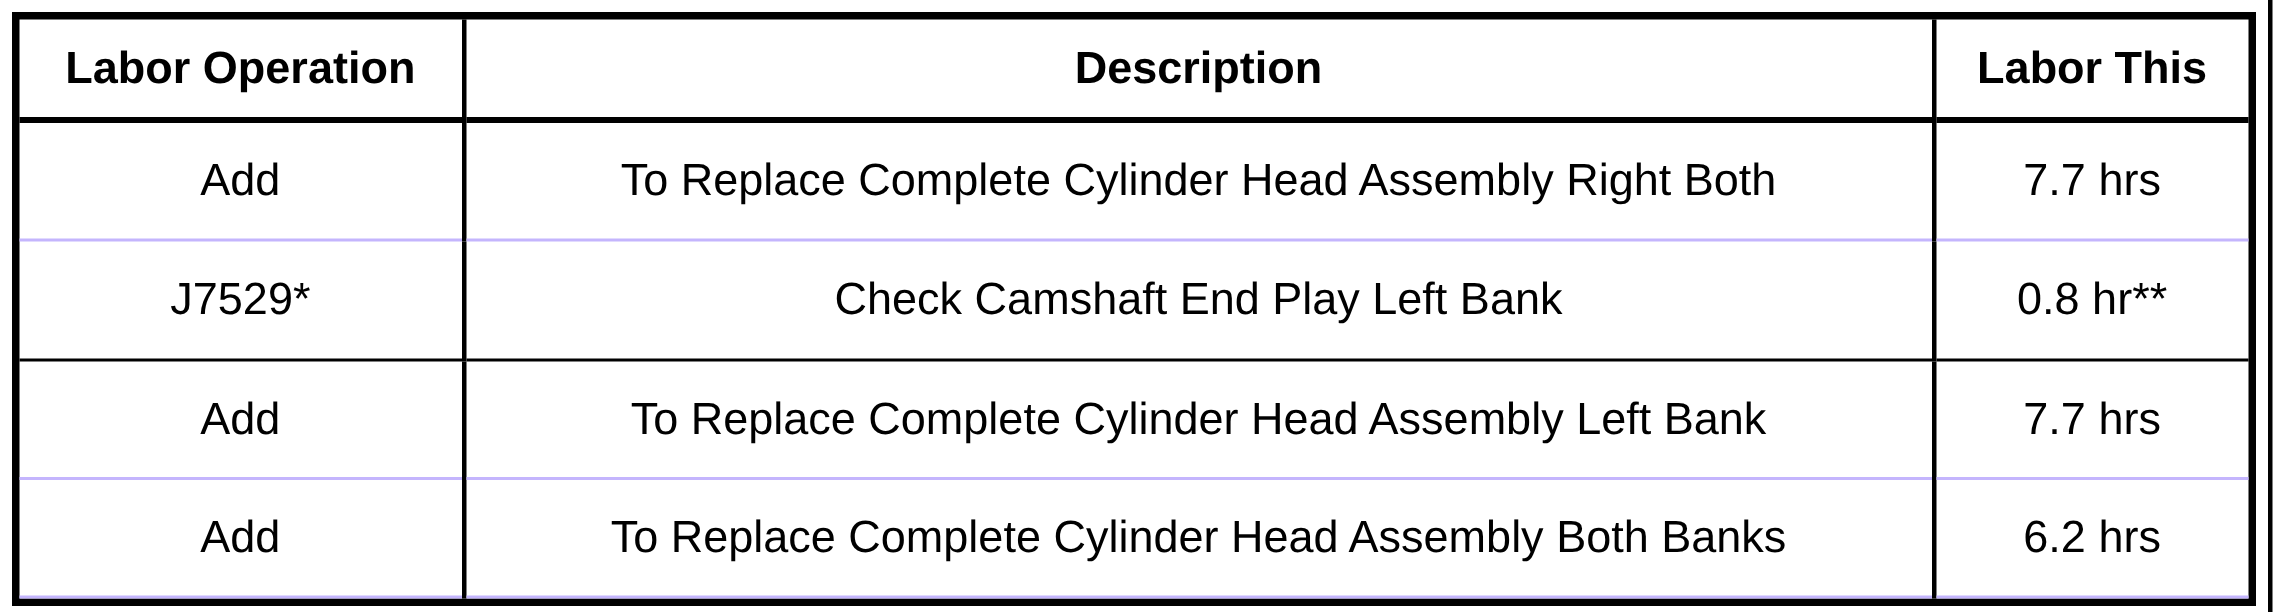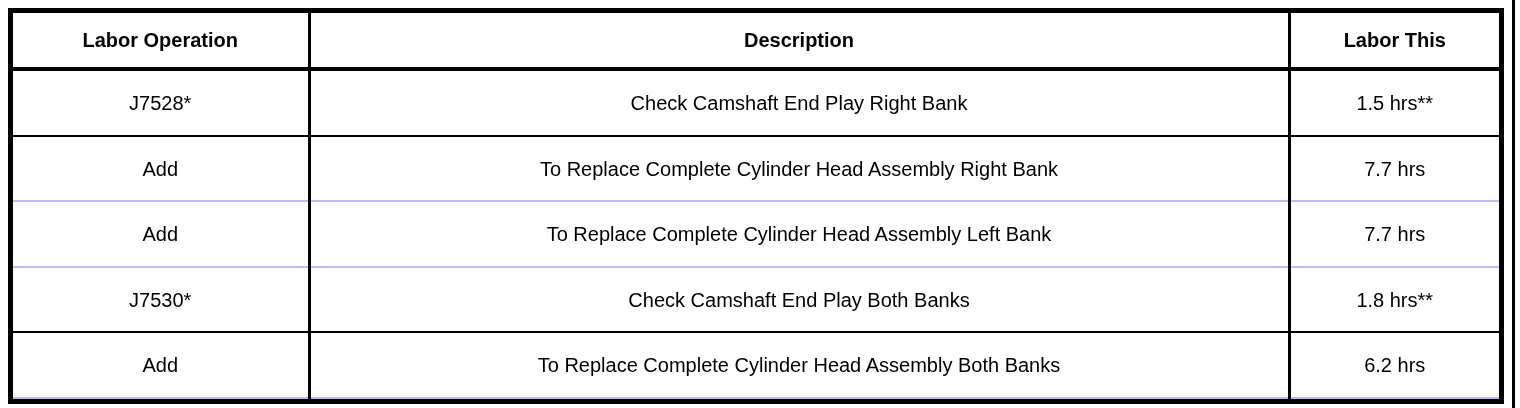--- a/index.html
+++ b/index.html
@@ -33,21 +33,21 @@
     width: 100%;
     height: 100%;
     border-collapse: collapse;
     table-layout: fixed;
   }
   .labor-table th,
   .labor-table td {
     padding: 16px;
     text-align: center;
     vertical-align: middle;
-    font-size: 20px;
+    font-size: 30px;
     line-height: 1.1;
     color: #000000;
     overflow: hidden;
     white-space: nowrap;
   }
   .labor-table th {
     font-weight: bold;
   }
   
   .labor-table .c1 { border-right: 3px solid #000000; }
@@ -97,39 +97,34 @@
         <col>
       </colgroup>
       <thead>
         <tr class="header-row">
           <th class="c1">Labor Operation</th>
           <th class="c2">Description</th>
           <th>Labor This</th>
         </tr>
       </thead>
       <tbody>
-        <tr class="data-row sep-thin">
-          <td class="c1">J7528*</td>
-          <td class="c2">Check Camshaft End Play Right Bank</td>
-          <td>1.5 hrs**</td>
-        </tr>
         <tr class="data-row sep-thick">
           <td class="c1">Add</td>
-          <td class="c2">To Replace Complete Cylinder Head Assembly Right Bank</td>
+          <td class="c2">To Replace Complete Cylinder Head Assembly Right Both</td>
           <td>7.7 hrs</td>
+        </tr>
+        <tr class="data-row sep-thin">
+          <td class="c1">J7529*</td>
+          <td class="c2">Check Camshaft End Play Left Bank</td>
+          <td>0.8 hr**</td>
         </tr>
         <tr class="data-row sep-thick">
           <td class="c1">Add</td>
           <td class="c2">To Replace Complete Cylinder Head Assembly Left Bank</td>
           <td>7.7 hrs</td>
-        </tr>
-        <tr class="data-row sep-thin">
-          <td class="c1">J7530*</td>
-          <td class="c2">Check Camshaft End Play Both Banks</td>
-          <td>1.8 hrs**</td>
         </tr>
         <tr class="data-row sep-thick">
           <td class="c1">Add</td>
           <td class="c2">To Replace Complete Cylinder Head Assembly Both Banks</td>
           <td>6.2 hrs</td>
         </tr>
       </tbody>
     </table>
   </div>
   <div class="edge-line-right"></div>

